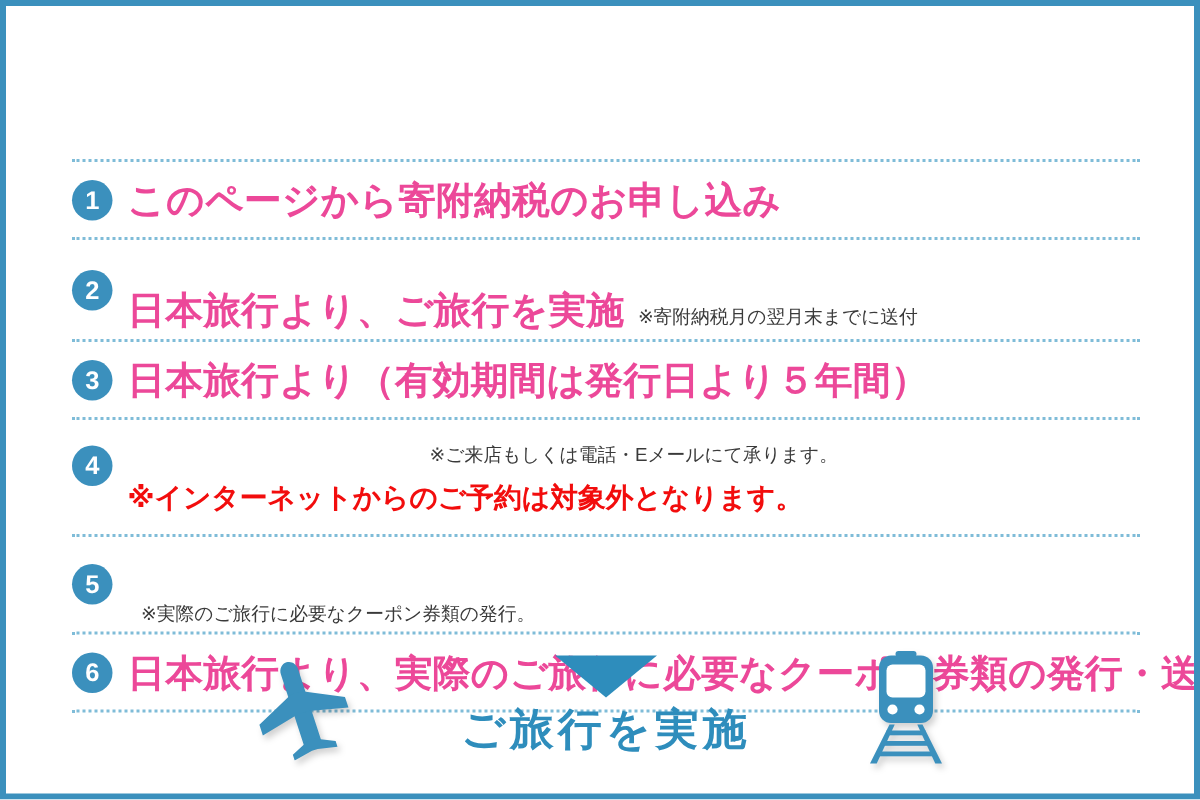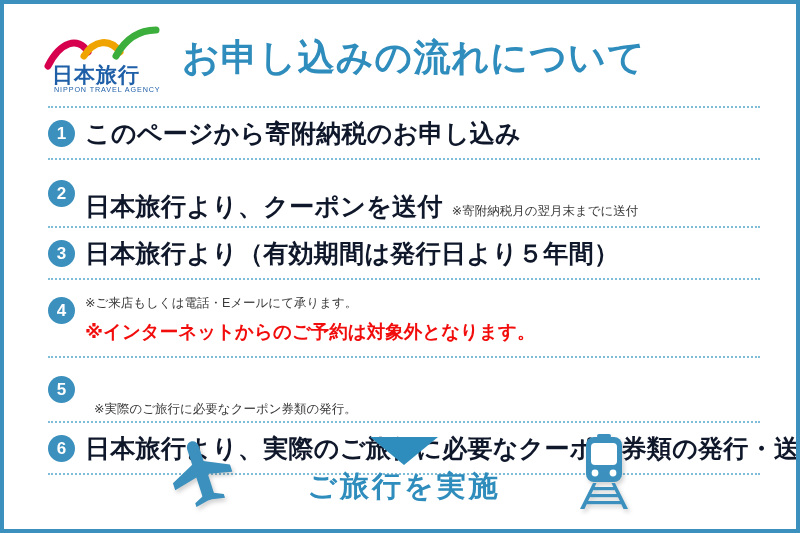--- a/index.html
+++ b/index.html
@@ -93,40 +93,41 @@
   .step-body {
     flex: 1 1 auto;
     display: flex;
     align-items: baseline;
     flex-wrap: wrap;
   }
 
   .step-title {
     font-size: 25px;
     font-weight: bold;
-    color: #0f172a;
+    color: #ec4899;
     letter-spacing: 0.3px;
     white-space: nowrap;
   }
 
   .step-note {
     font-size: 12.5px;
     color: #3a3a3a;
     margin-left: 9px;
     white-space: nowrap;
     margin-top: 40px;
   }
 
   .step-note-line {
     display: block;
     width: 100%;
     font-size: 12.5px;
     color: #3a3a3a;
     margin-top: 2px;
     white-space: nowrap;
+    text-align: center;
   }
 
   .step-warn {
     display: block;
     width: 100%;
     font-size: 18.5px;
     font-weight: bold;
     color: #f20d0d;
     margin-top: 7px;
     white-space: nowrap;
@@ -188,54 +189,38 @@
     white-space: nowrap;
   }
 
   .icon-shadow { filter: drop-shadow(2px 3px 2px rgba(0,0,0,0.18)); }
 </style>
 </head>
 <body>
 
 <div class="card">
 
-  <div class="header">
-
-    <div class="logo">
-      <svg width="122" height="68" viewBox="0 0 122 68" xmlns="http://www.w3.org/2000/svg">
-
-        <path d="M4 40 C 16 16, 34 10, 44 26" fill="none" stroke="#d6004f" stroke-width="7" stroke-linecap="round"></path>
-        <path d="M40 30 C 50 14, 66 12, 76 26" fill="none" stroke="#f0a400" stroke-width="7" stroke-linecap="round"></path>
-        <path d="M72 30 C 82 12, 96 4, 112 4" fill="none" stroke="#3cae3c" stroke-width="7" stroke-linecap="round"></path>
-
-        <text x="8" y="56" font-family="'Liberation Sans', sans-serif" font-size="21" font-weight="bold" fill="#1f5fa8" letter-spacing="1">日本旅行</text>
-        <text x="10" y="66" font-family="'Liberation Sans', sans-serif" font-size="7.2" fill="#1f5fa8" letter-spacing="0.9">NIPPON TRAVEL AGENCY</text>
-      </svg>
-    </div>
-
-    <div class="page-title">お申し込みの流れについて</div>
-  </div>
 
   <div class="steps">
 
     <div class="divider"></div>
 
     <div class="step">
       <div class="step-num">1</div>
       <div class="step-body">
         <span class="step-title">このページから寄附納税のお申し込み</span>
       </div>
     </div>
 
     <div class="divider"></div>
 
     <div class="step">
       <div class="step-num">2</div>
       <div class="step-body">
-        <span class="step-title">日本旅行より、クーポンを送付</span>
+        <span class="step-title">日本旅行より、ご旅行を実施</span>
         <span class="step-note">※寄附納税月の翌月末までに送付</span>
       </div>
     </div>
 
     <div class="divider"></div>
 
     <div class="step">
       <div class="step-num">3</div>
       <div class="step-body">
         <span class="step-title">日本旅行より（有効期間は発行日より５年間）</span>

